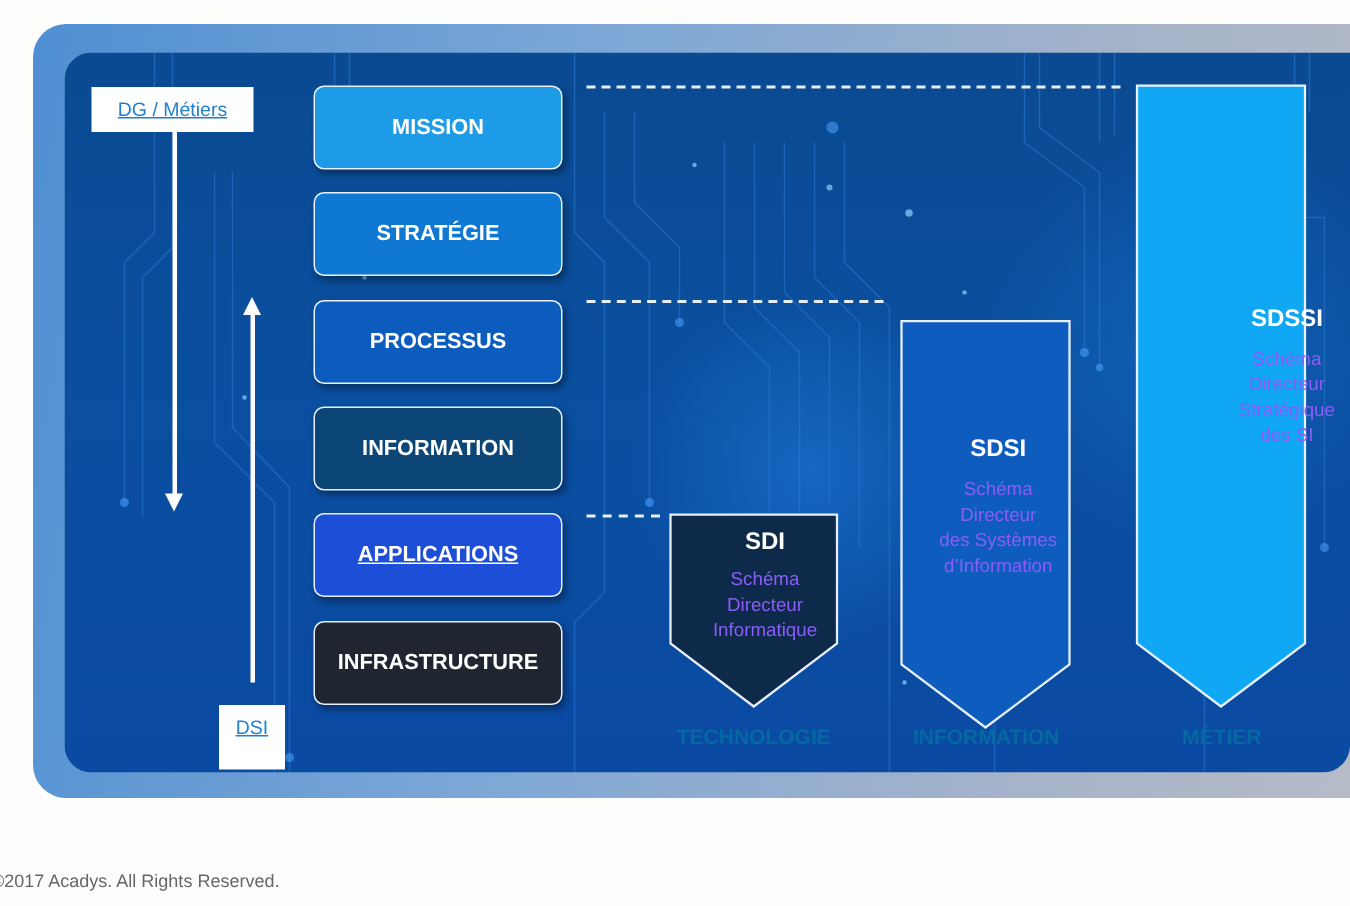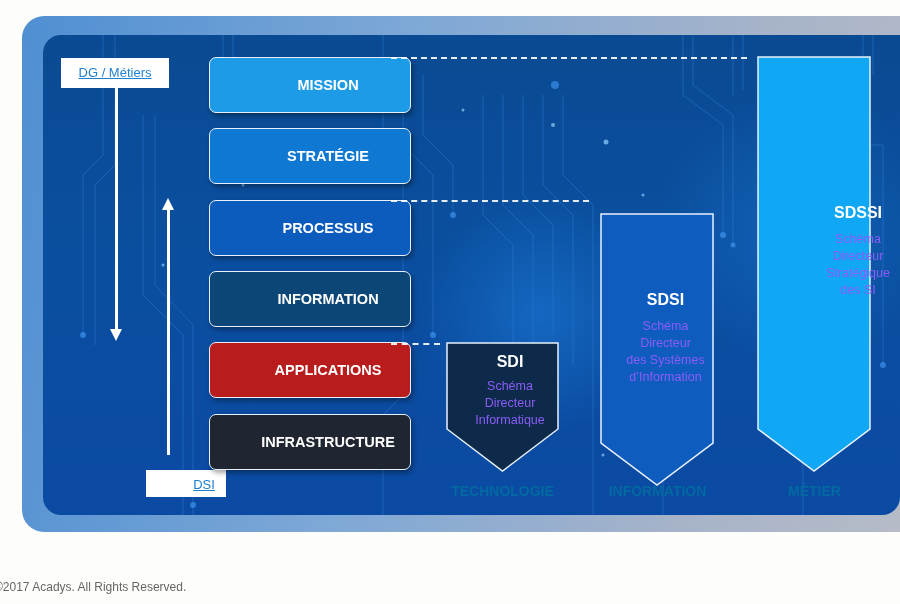--- a/index.html
+++ b/index.html
@@ -28,21 +28,20 @@
     font-size: 13px; text-align: center; line-height: 30px; text-decoration: underline;
   }
   .arrow-line { position: absolute; background: #ffffff; width: 3px; }
   .arrow-head { position: absolute; width: 0; height: 0; }
   .layer-box {
     position: absolute; left: 209px; width: 164px; height: 54px;
     border: 1.5px solid #e8f1fb; border-radius: 7px;
     color: #ffffff; font-weight: bold; font-size: 14.5px;
     display: flex; align-items: center; justify-content: center;
     box-shadow: 2px 3px 5px rgba(0,0,0,0.35);
-    padding-left: 36px;
   }
   .dash {
     position: absolute; height: 0; border-top: 2px dashed #ffffff; opacity: 0.9;
   }
   .chevron { position: absolute; }
   .chevron svg { position: absolute; left: 0; top: 0; overflow: visible; }
   .chev-text {
     position: absolute; left: 0; width: 100%; text-align: center; color: #ffffff;
   }
   .chev-title { font-weight: bold; font-size: 16px; }
@@ -115,35 +114,35 @@
     </g>
   </svg>
 </div>
 
 <div class="label-box" style="left:61px; top:58px; width:108px; height:30px;">DG / Métiers</div>
 <div class="arrow-line" style="left:115px; top:88px; height:242px;"></div>
 <div class="arrow-head" style="left:110px; top:329px; border-left:6.5px solid transparent; border-right:6.5px solid transparent; border-top:12px solid #ffffff;"></div>
 
 <div class="arrow-line" style="left:167px; top:210px; height:245px;"></div>
 <div class="arrow-head" style="left:162px; top:198px; border-left:6.5px solid transparent; border-right:6.5px solid transparent; border-bottom:12px solid #ffffff;"></div>
-<div class="label-box" style="left:146px; top:470px; width:44px; height:27px; line-height:29px;padding-left:36px;">DSI</div>
+<div class="label-box" style="left:146px; top:470px; width:44px; height:43px; line-height:29px;">DSI</div>
 
 <div class="layer-box" style="top: 57px; background: rgb(30, 155, 230);">
   <span>MISSION</span>
 </div>
 <div class="layer-box" style="top: 128px; background: rgb(15, 120, 210);">
   <span>STRATÉGIE</span>
 </div>
 <div class="layer-box" style="top: 200px; background: rgb(12, 92, 189);">
   <span>PROCESSUS</span>
 </div>
 <div class="layer-box" style="top: 271px; background: rgb(11, 70, 119);">
   <span>INFORMATION</span>
 </div>
-<div class="layer-box" style="top: 342px; background: #b91c1c;">
+<div class="layer-box" style="top: 342px; background: #1d4ed8; text-decoration: underline;">
   <span>APPLICATIONS</span>
 </div>
 <div class="layer-box" style="top: 414px; background: rgb(31, 38, 49);">
   <span>INFRASTRUCTURE</span>
 </div>
 
 <div class="dash" style="left:391px; top:57px; width:356px;"></div>
 <div class="dash" style="left:391px; top:200px; width:198px;"></div>
 <div class="dash" style="left:391px; top:343px; width:49px;"></div>
 

